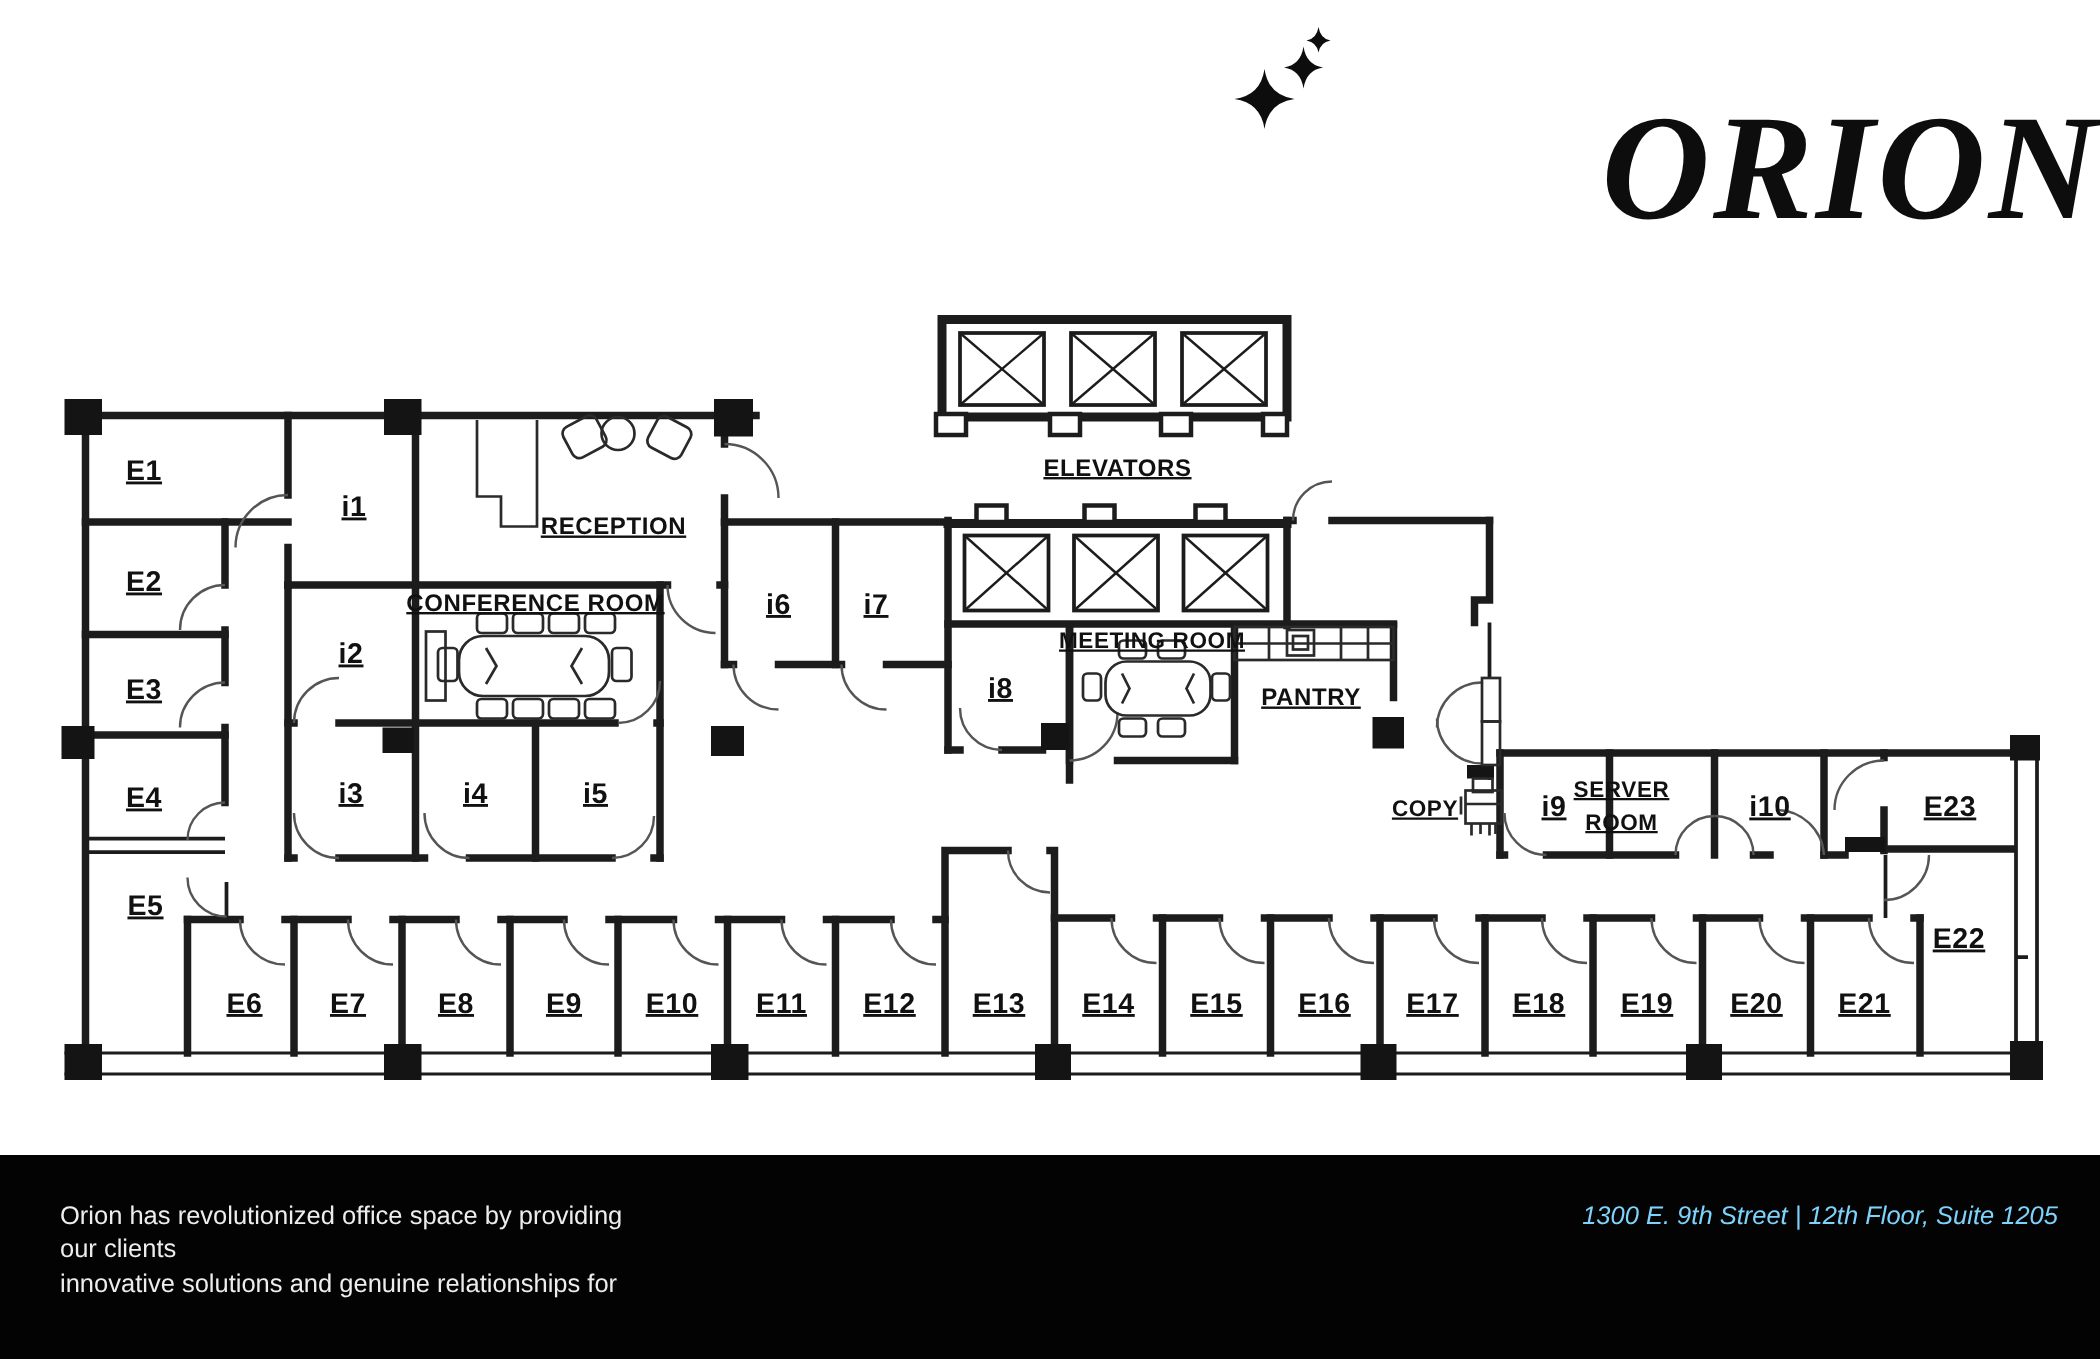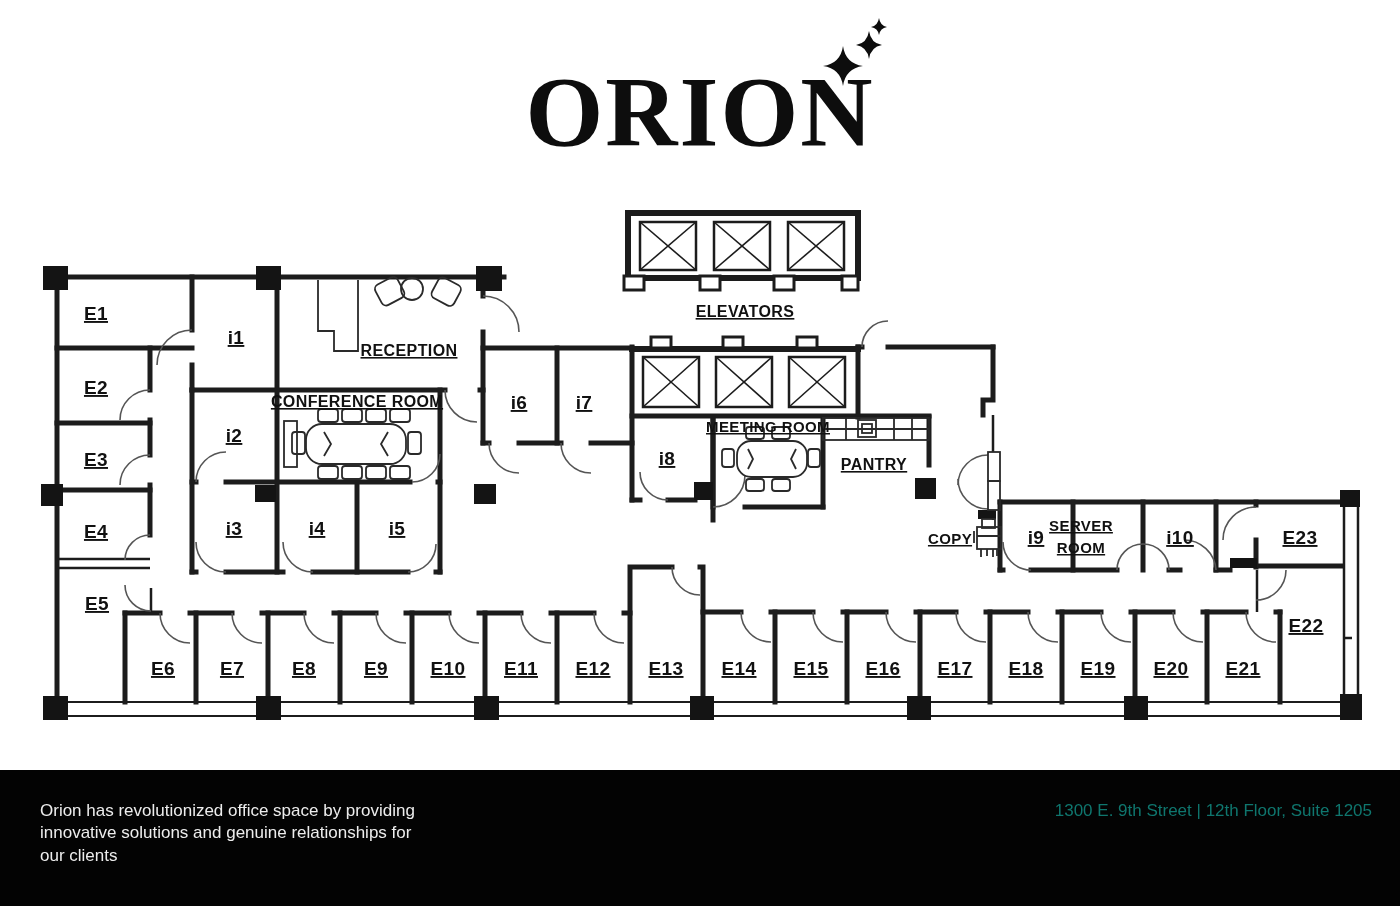--- a/index.html
+++ b/index.html
@@ -1,18 +1,18 @@
 <!DOCTYPE html>
 <html><head>
 <meta charset="utf-8">
 <style>
   html,body{margin:0;padding:0;background:#fff;}
   .page{position:relative;width:1400px;height:906px;background:#ffffff;overflow:hidden;
         font-family:"Liberation Sans",sans-serif;}
-  .logo{position:absolute;top:62px;left:0;width:100%;text-align:center;}
+  .logo{position:absolute;top:62px;left:0;width:100%;text-align:right;font-style:italic;}
   .logo .word{font-family:"Liberation Serif",serif;font-weight:bold;font-size:100px;
         letter-spacing:2px;color:#0d0d0d;line-height:1;}
   .stars{position:absolute;left:818px;top:14px;width:80px;height:80px;}
   .plan{position:absolute;left:0;top:0;}
   .wall{stroke:#1c1c1c;fill:none;}
   .w5{stroke-width:5;stroke-linecap:square;}
   .w6{stroke-width:6;stroke-linecap:square;}
   .w25{stroke-width:2.5;}
   .thin{stroke:#2a2a2a;stroke-width:1.8;fill:none;}
   .door{stroke:#555;stroke-width:1.6;fill:none;}
@@ -20,22 +20,22 @@
   .tab{fill:#ffffff;stroke:#1c1c1c;stroke-width:3;}
   .shaft{fill:#ffffff;stroke:#1c1c1c;stroke-width:2.5;}
   .xline{stroke:#1c1c1c;stroke-width:1.6;}
   text.rm{font-family:"Liberation Sans",sans-serif;font-weight:bold;font-size:19px;
         fill:#111;text-anchor:middle;text-decoration:underline;letter-spacing:.4px;}
   text.area{font-family:"Liberation Sans",sans-serif;font-weight:bold;font-size:16px;
         fill:#111;text-anchor:middle;text-decoration:underline;letter-spacing:.4px;}
   text.area-s{font-size:15px;}
   .footer{position:absolute;left:0;top:770px;width:1400px;height:136px;background:#030303;padding-left:12px;}
   .footer .tagline{position:absolute;left:40px;top:30px;color:#ededed;font-size:17px;line-height:1.32;}
-  .footer .address{position:absolute;right:40px;top:30px;color:#0f766e;font-size:17px;
-        line-height:1.32;text-align:right;}
+  .footer .address{position:absolute;right:40px;top:30px;color:#7dd3fc;font-size:17px;
+        line-height:1.32;text-align:right;font-style:italic;}
 </style>
 </head>
 <body>
 
 <div class="page">
 
   <div class="logo">
     <span class="word">ORION</span>
   </div>
 
@@ -294,21 +294,21 @@
       <text class="area" x="874" y="470">PANTRY</text>
       <text class="area area-s" x="950" y="544">COPY</text>
       <text class="area area-s" x="1081" y="531" text-anchor="start">SERVER</text>
       <text class="area area-s" x="1081" y="553" text-anchor="start">ROOM</text>
     </g>
   </svg>
 
   <div class="footer">
     <div class="tagline">
       <div>Orion has revolutionized office space by providing</div>
+      <div>our clients</div>
       <div>innovative solutions and genuine relationships for</div>
-      <div>our clients</div>
     </div>
     <div class="address">
       <div>1300 E. 9th Street | 12th Floor, Suite 1205</div>
     </div>
   </div>
 
 </div>
 
 </body></html>

